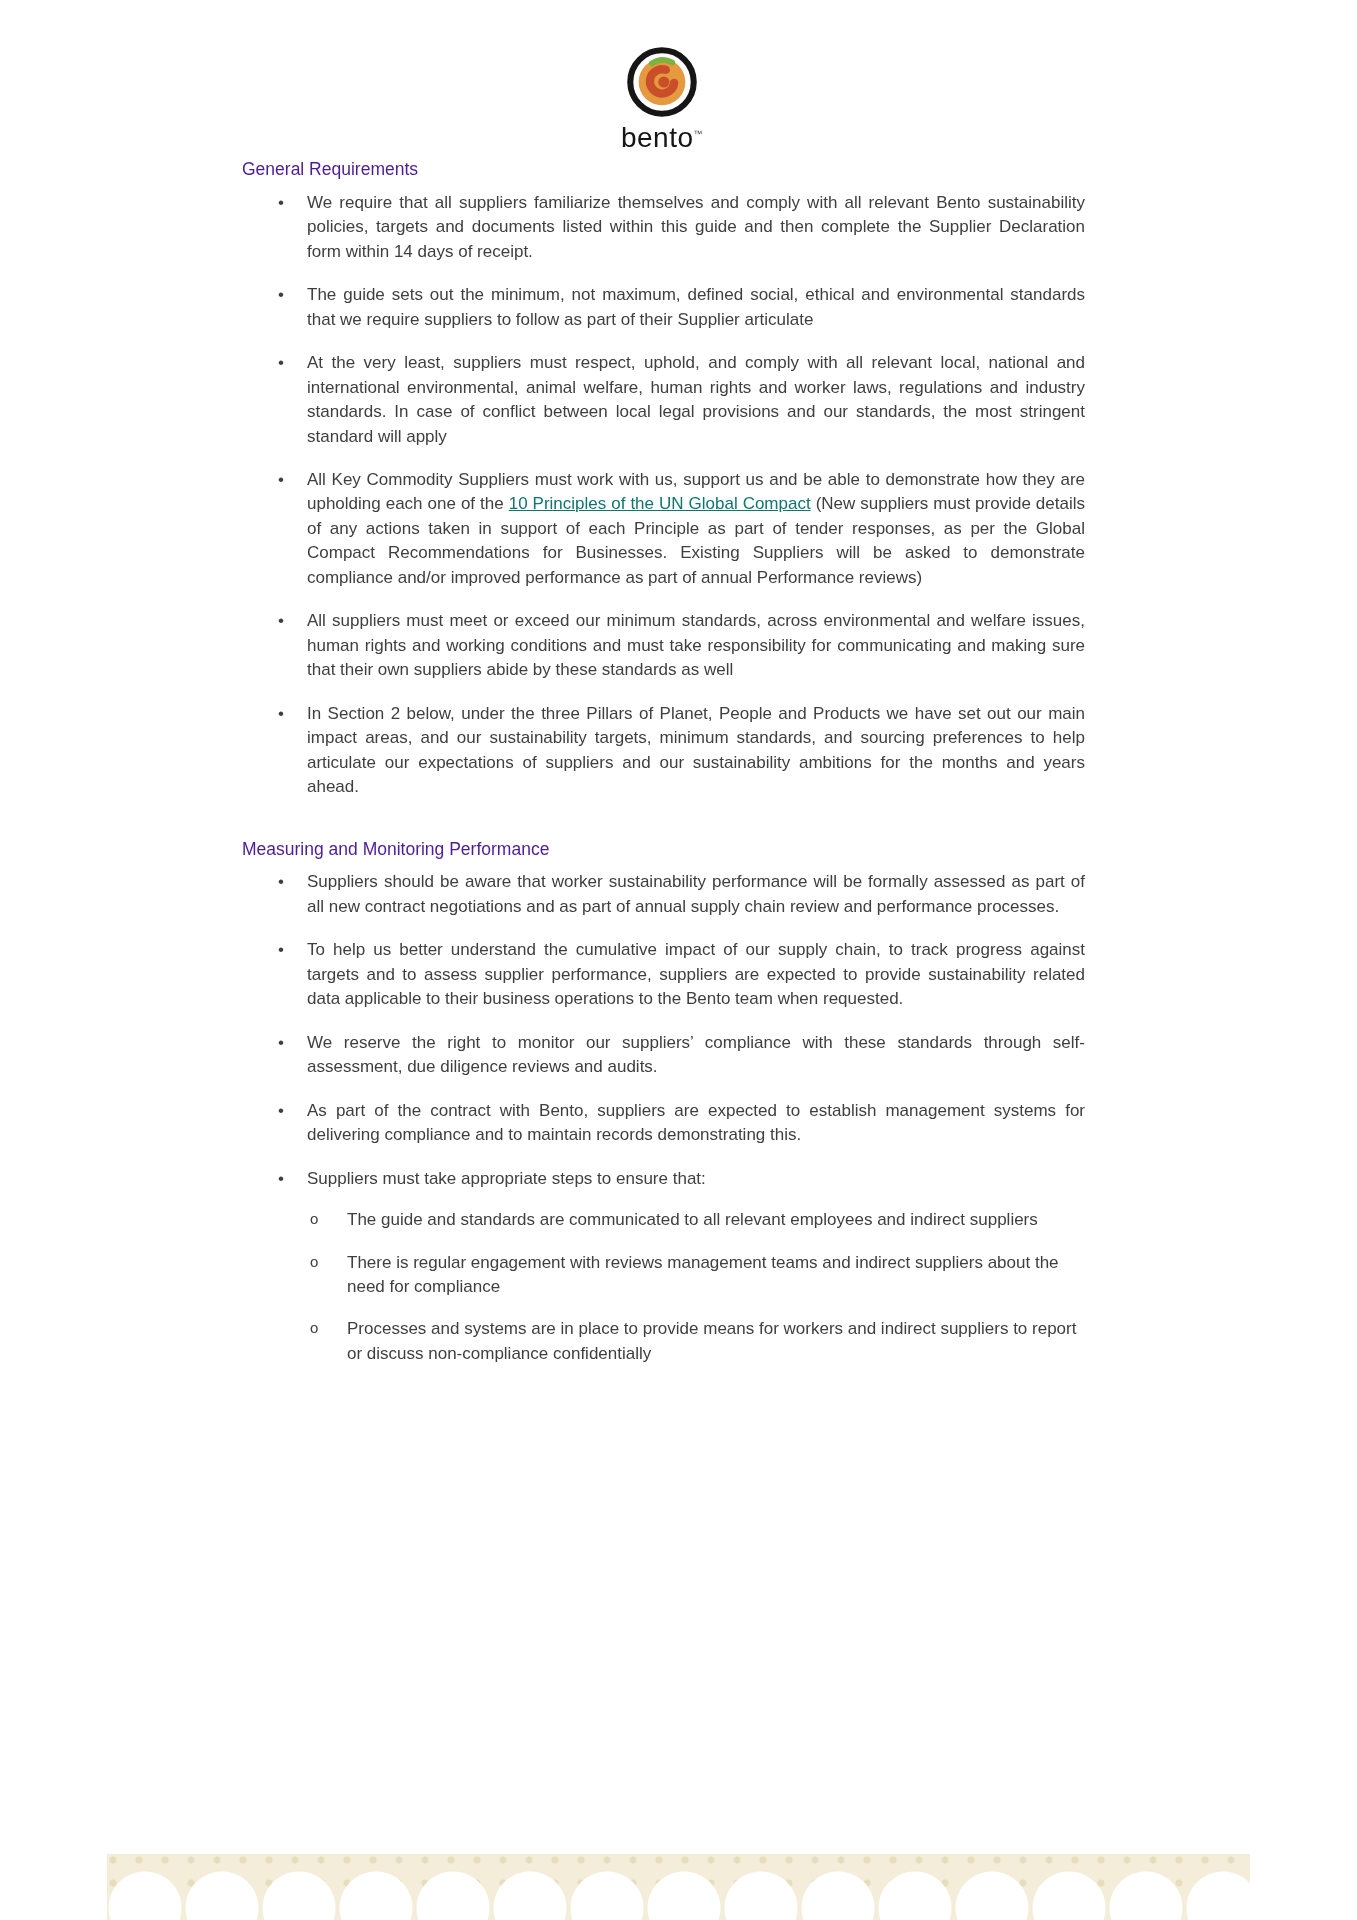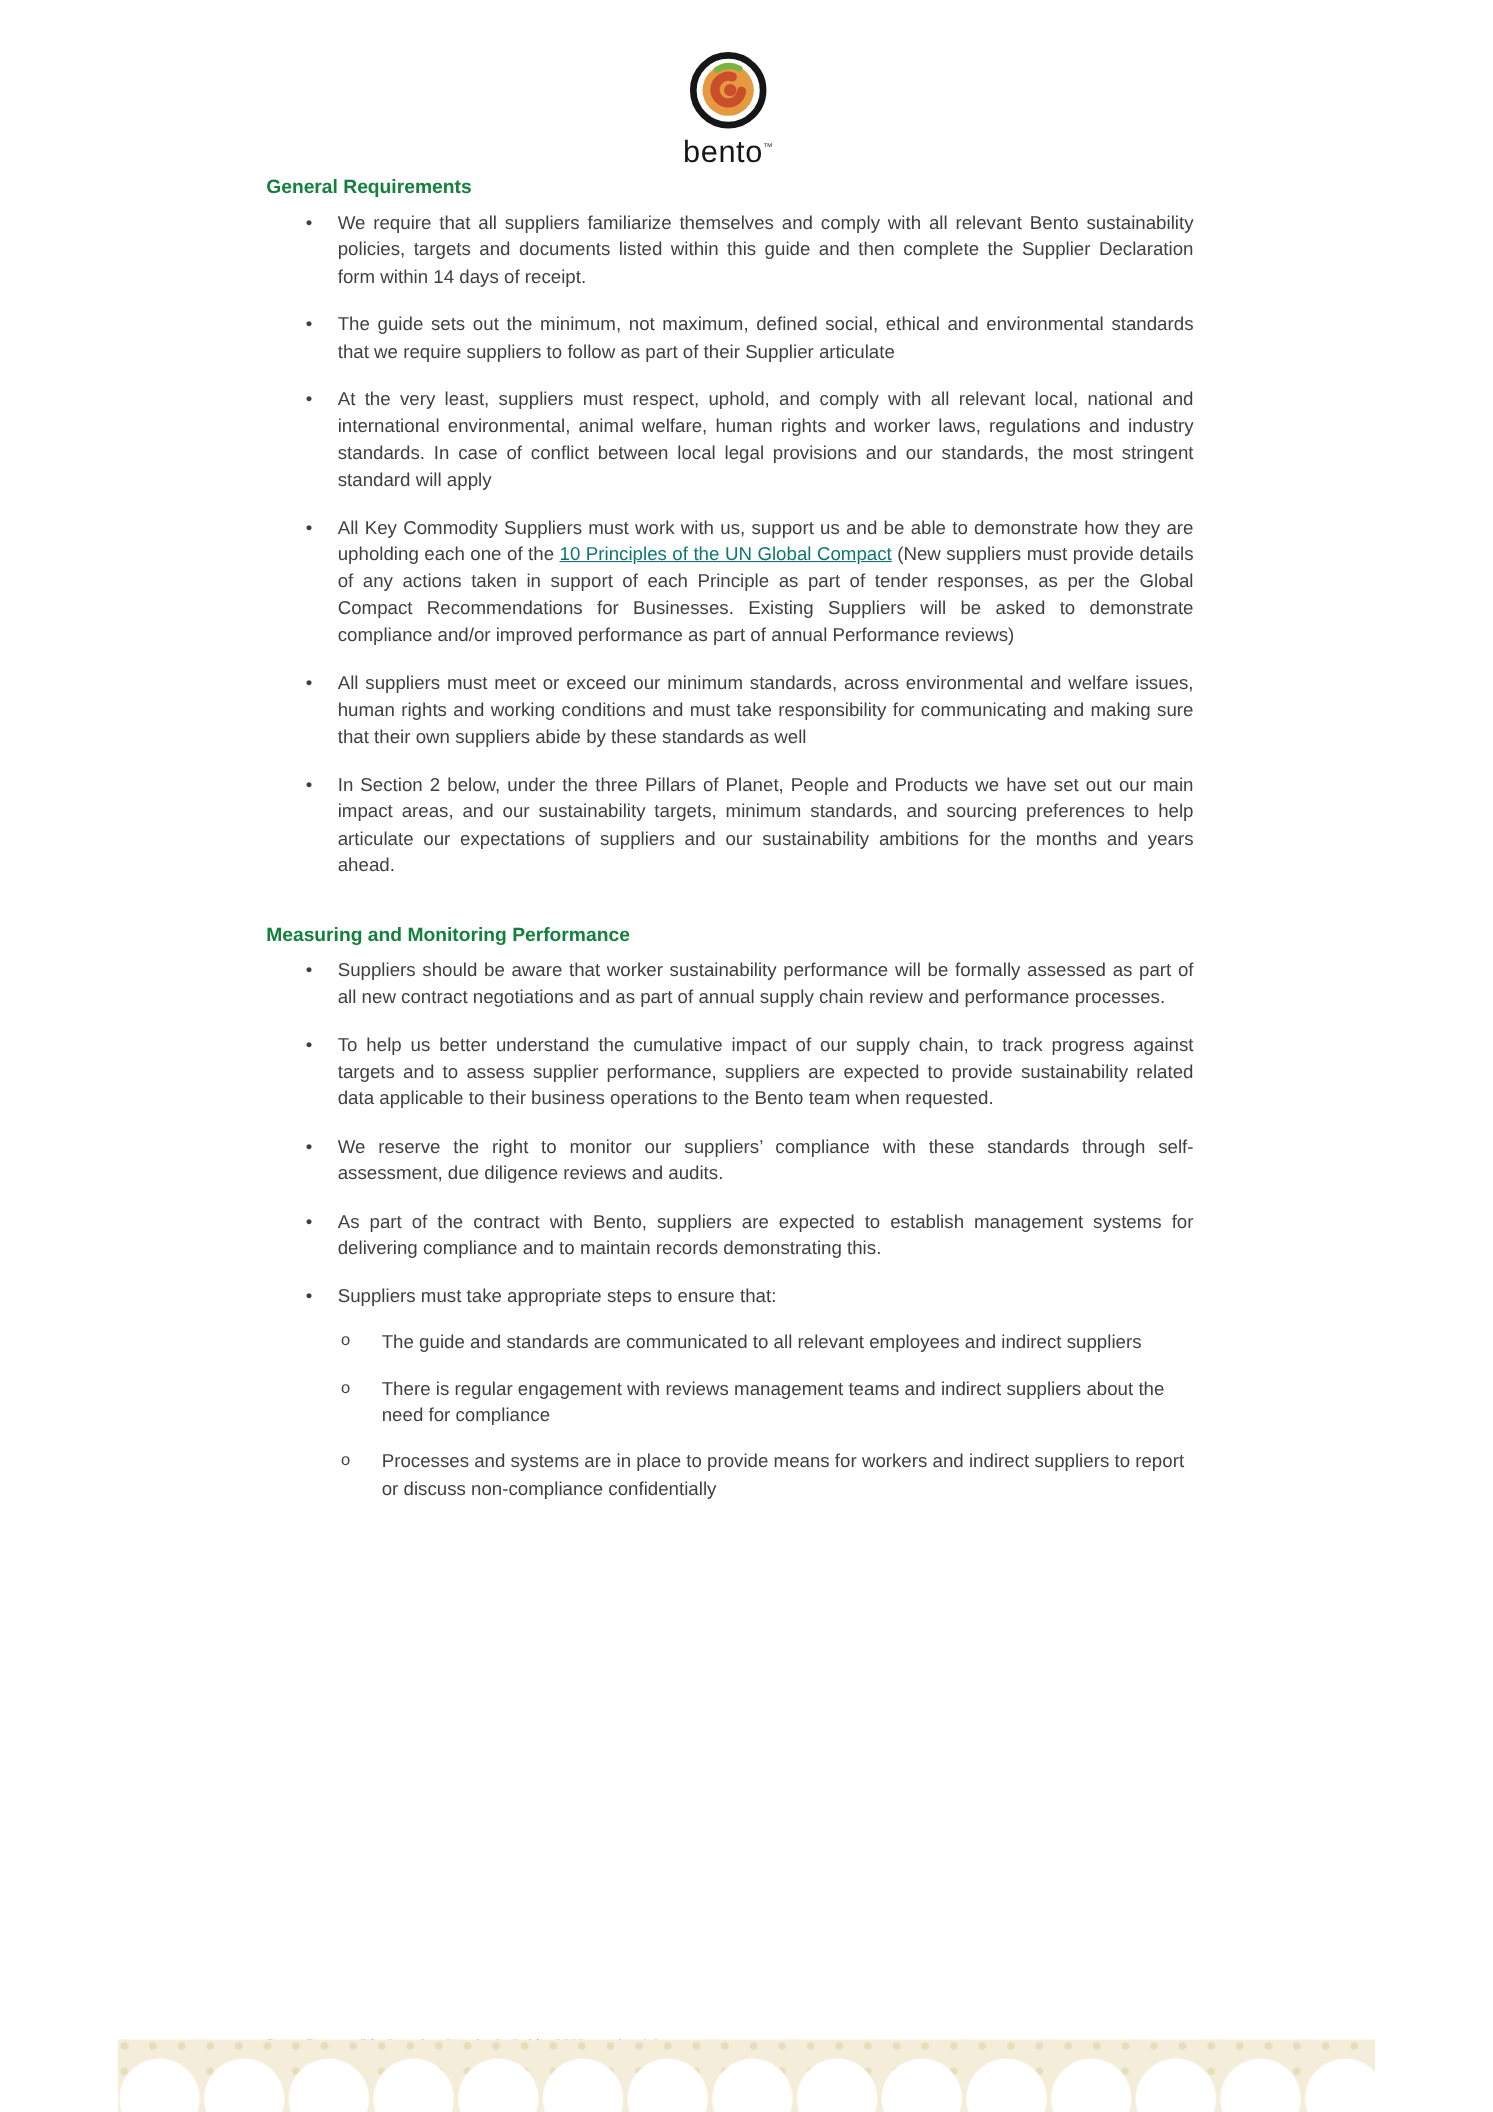--- a/index.html
+++ b/index.html
@@ -38,22 +38,22 @@
 
   
   .content {
     position: absolute;
     left: 135px;
     top: 158px;
     width: 843px;
   }
   .section-heading {
     font-size: 17.5px;
-    font-weight: bold;
-    color: #15803d;
+    font-weight: normal;
+    color: #4c1d95;
     margin: 0 0 10px 0;
     line-height: 1.3;
   }
   ul.bullets {
     list-style: none;
     margin: 0 0 38px 0;
     padding: 0;
   }
   ul.bullets > li {
     position: relative;

